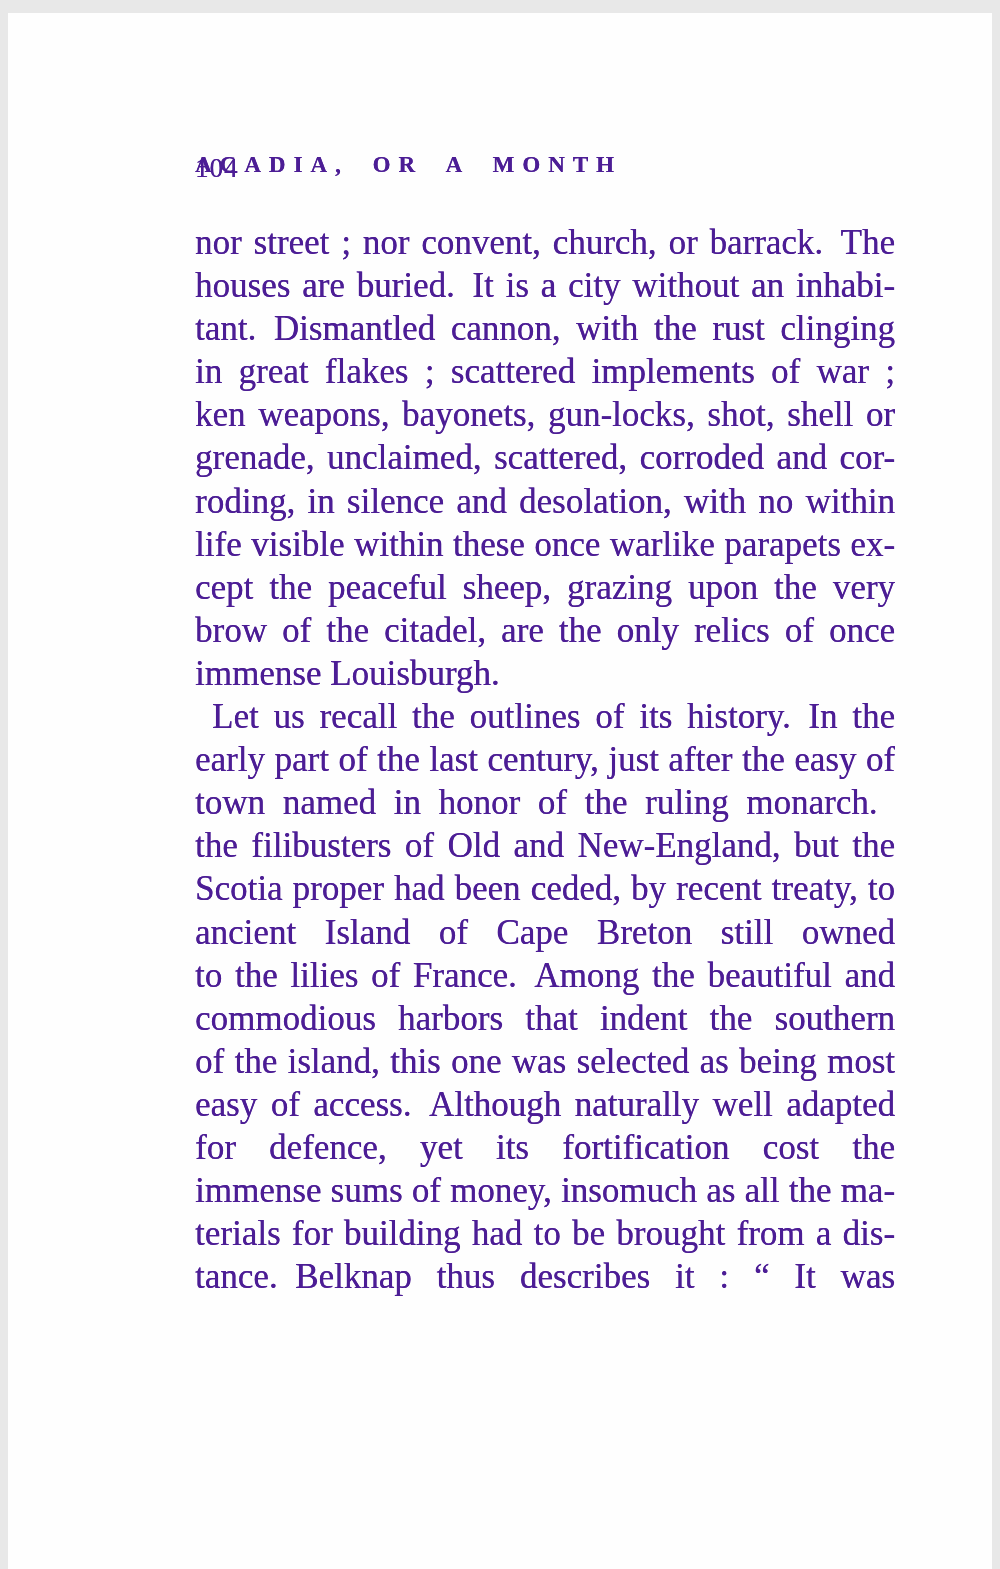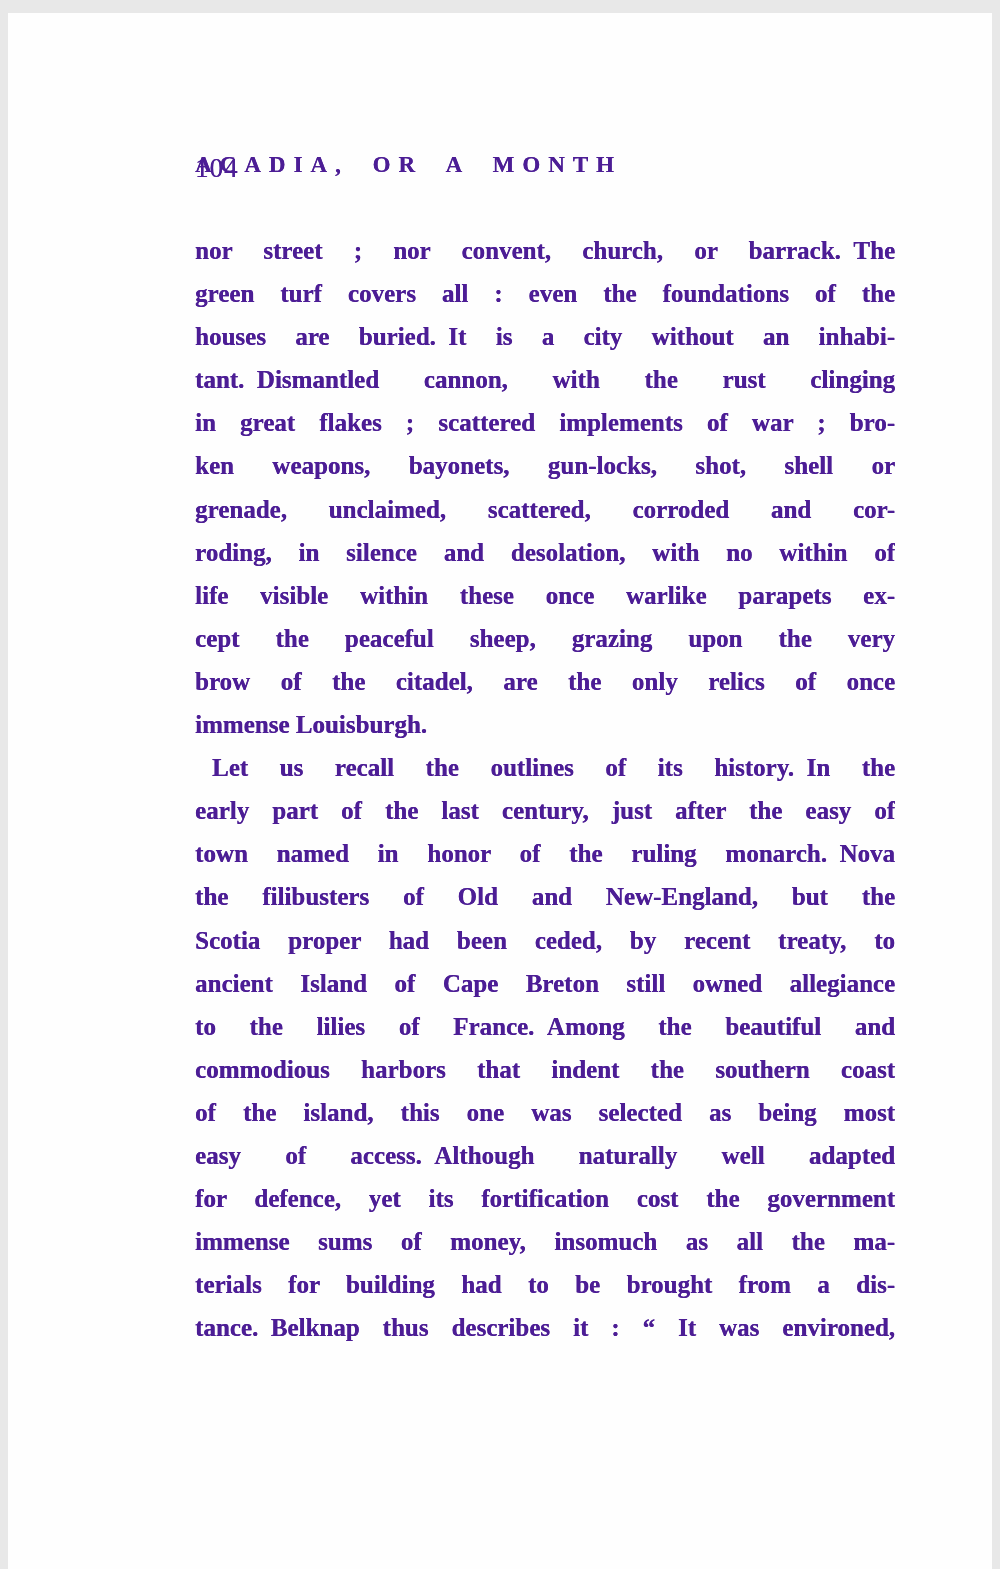--- a/index.html
+++ b/index.html
@@ -37,26 +37,25 @@
     font-size: 23px;
     font-weight: bold;
     letter-spacing: 8px;
     word-spacing: 10px;
     text-shadow: 0.2px 0 0 currentColor;
     white-space: nowrap;
   }
   .body-text {
     position: absolute;
     left: 187px;
-    top: 216px;
+    top: 208px;
     width: 700px;
-    font-size: 25px;
+    font-size: 35px;
     line-height: 43.1px;
     text-shadow: 0.3px 0 0 currentColor;
-    font-weight: bold;
   }
   .para { margin: 0; padding: 0; }
   .line {
     height: 43.1px;
     overflow: hidden;
     text-align: justify;
     text-align-last: justify;
   }
   .line.last-left {
     text-align-last: left;
@@ -70,21 +69,20 @@
 
 <div class="page">
   <div class="runhead">
     <span class="pageno">104</span>
     <span class="runtitle">ACADIA, OR A MONTH</span>
   </div>
 
   <div class="body-text">
       <div class="para">
         <div class="line">nor street ; nor convent, church, or barrack. The</div>
-        <div class="line">green turf covers all : even the foundations of the</div>
         <div class="line">houses are buried. It is a city without an inhabi-</div>
         <div class="line">tant. Dismantled cannon, with the rust clinging</div>
         <div class="line">in great flakes ; scattered implements of war ; bro-</div>
         <div class="line">ken weapons, bayonets, gun-locks, shot, shell or</div>
         <div class="line">grenade, unclaimed, scattered, corroded and cor-</div>
         <div class="line">roding, in silence and desolation, with no within of</div>
         <div class="line">life visible within these once warlike parapets ex-</div>
         <div class="line">cept the peaceful sheep, grazing upon the very</div>
         <div class="line">brow of the citadel, are the only relics of once</div>
         <div class="line last-left">immense Louisburgh.</div>

